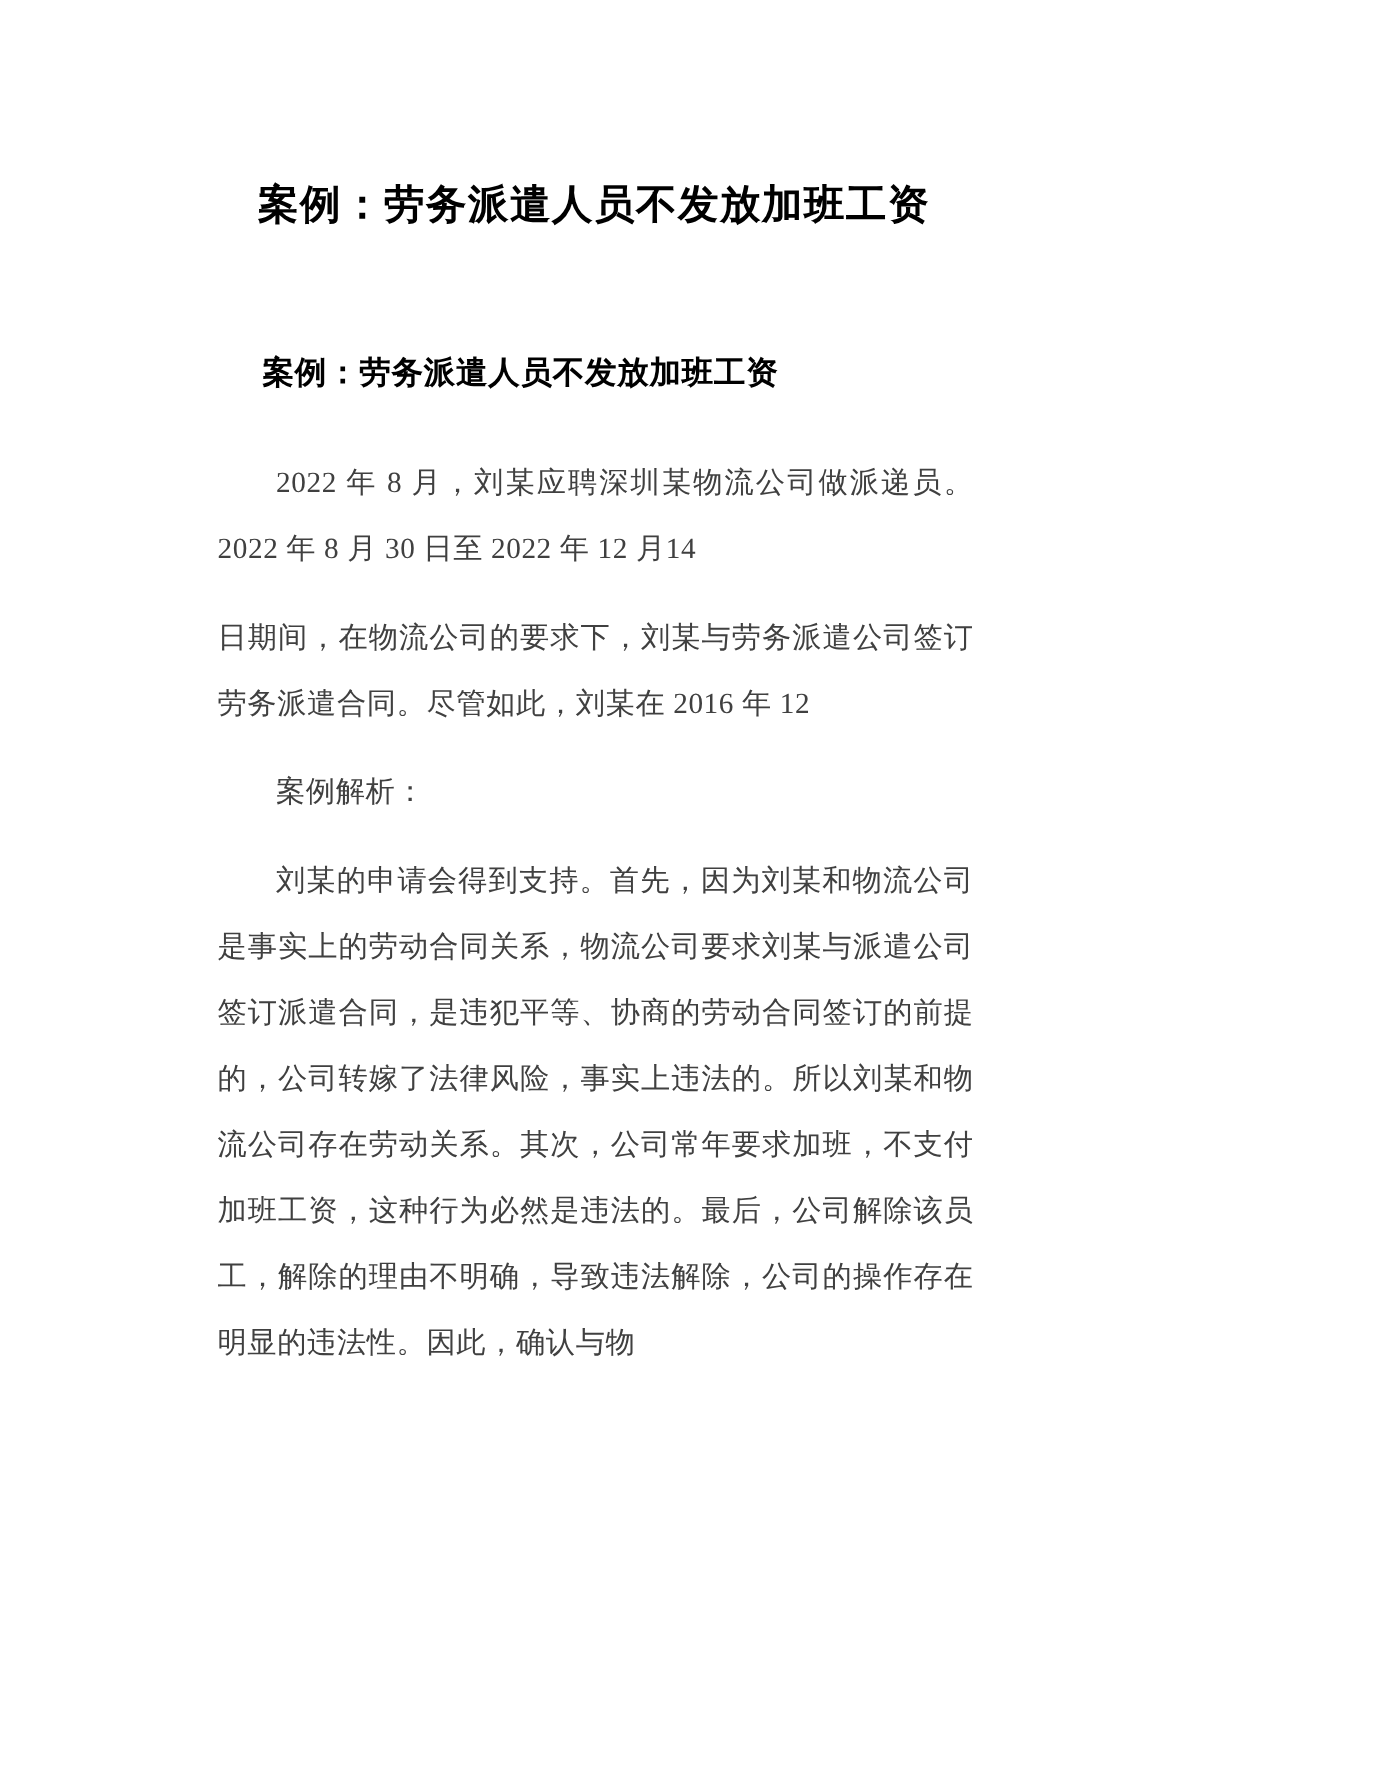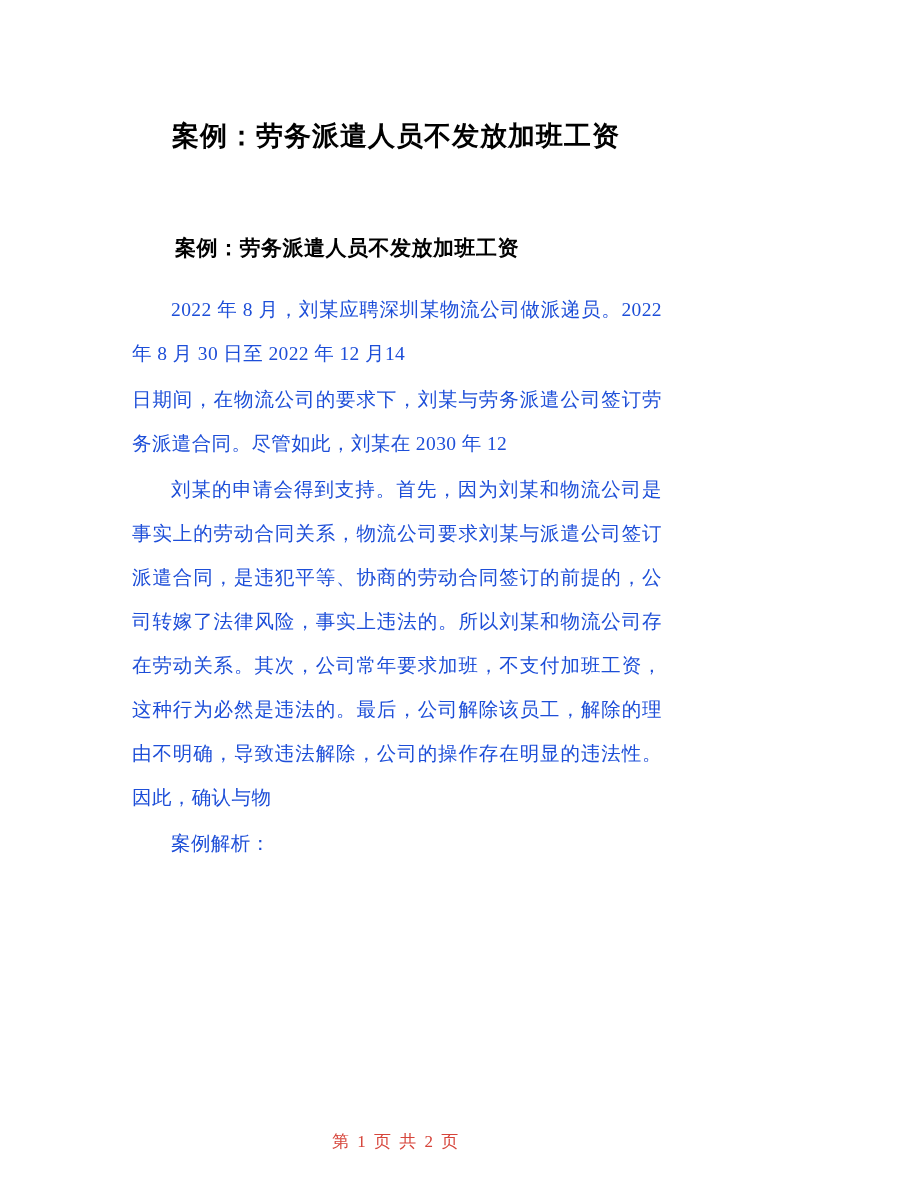--- a/index.html
+++ b/index.html
@@ -41,24 +41,24 @@
     padding-top: 80px;
     padding-left: 175px;
     letter-spacing: 0.5px;
   }
   .body-block {
     padding-left: 130px;
     padding-right: 128px;
     padding-top: 24px;
   }
   p.para {
-    margin: 2px;
+    margin: 15px;
     font-size: 19.5px;
     line-height: 44px;
-    color: #1d4ed8;
+    color: #404040;
     text-align: justify;
     font-family: "Liberation Serif", "DejaVu Serif", serif;
     letter-spacing: 0.4px;
   }
   p.indent {
     text-indent: 2em;
   }
   .footer {
     position: absolute;
     left: 0;
@@ -75,20 +75,19 @@
 <body>
 
 <div class="page">
 
   <h1 class="doc-title">案例：劳务派遣人员不发放加班工资</h1>
 
   <h2 class="section-heading">案例：劳务派遣人员不发放加班工资</h2>
 
   <div class="body-block">
     <p class="para indent">2022 年 8 月，刘某应聘深圳某物流公司做派递员。2022 年 8 月 30 日至 2022 年 12 月14</p>
-    <p class="para">日期间，在物流公司的要求下，刘某与劳务派遣公司签订劳务派遣合同。尽管如此，刘某在 2030 年 12</p>
+    <p class="para">日期间，在物流公司的要求下，刘某与劳务派遣公司签订劳务派遣合同。尽管如此，刘某在 2016 年 12</p>
+    <p class="para indent">案例解析：</p>
     <p class="para indent">刘某的申请会得到支持。首先，因为刘某和物流公司是事实上的劳动合同关系，物流公司要求刘某与派遣公司签订派遣合同，是违犯平等、协商的劳动合同签订的前提的，公司转嫁了法律风险，事实上违法的。所以刘某和物流公司存在劳动关系。其次，公司常年要求加班，不支付加班工资，这种行为必然是违法的。最后，公司解除该员工，解除的理由不明确，导致违法解除，公司的操作存在明显的违法性。因此，确认与物</p>
-    <p class="para indent">案例解析：</p>
   </div>
 
-  <div class="footer">第 1 页 共 2 页</div>
 
 </div>
 
 </body></html>

